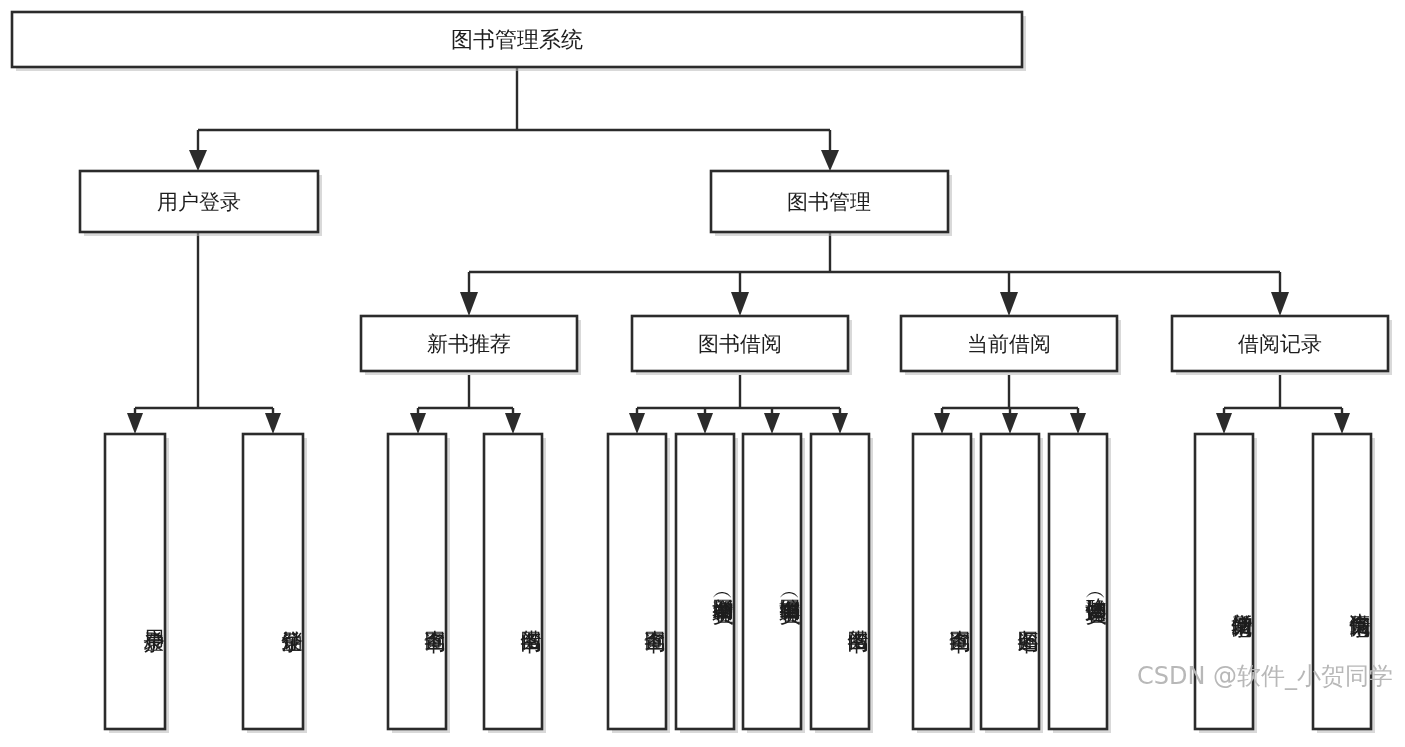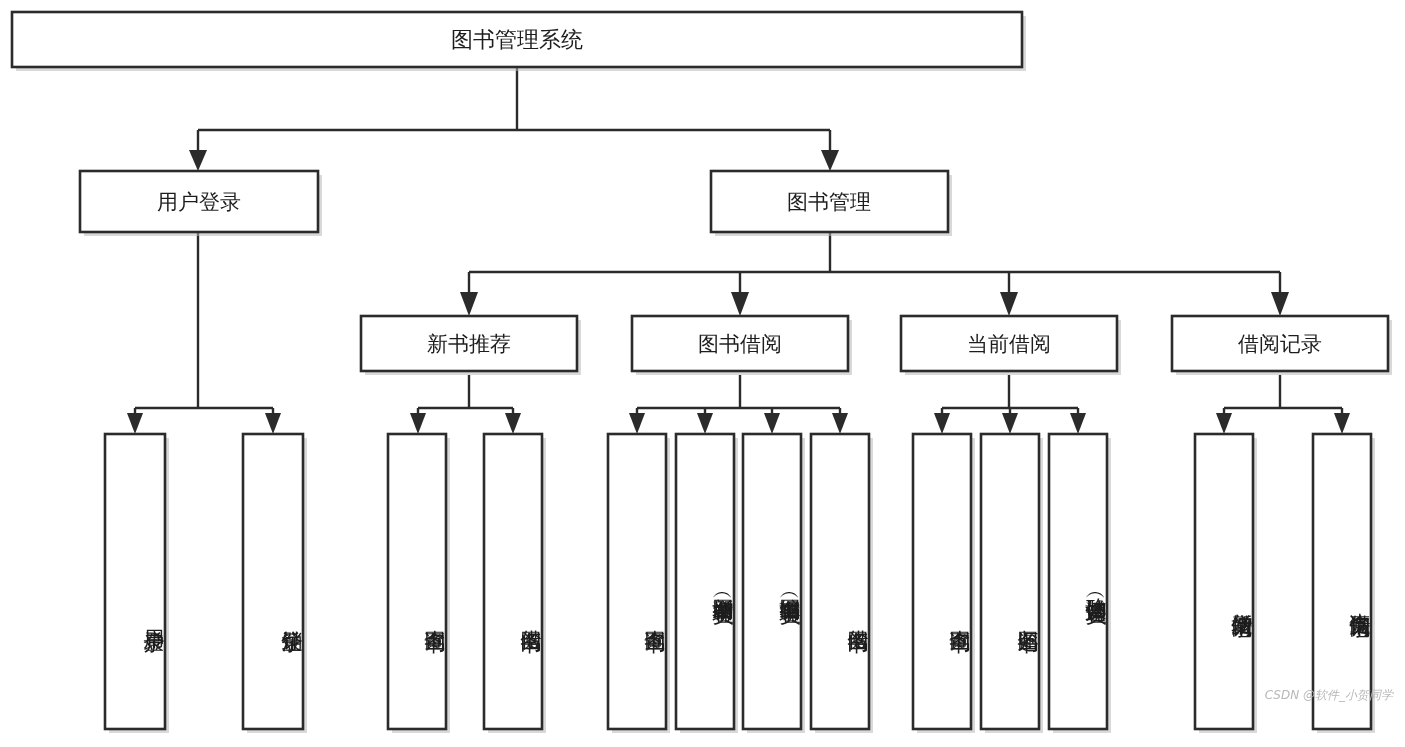--- a/index.html
+++ b/index.html
@@ -70,27 +70,26 @@
     letter-spacing: 1px;
     white-space: pre;
     pointer-events: none;
     display: flex;
     align-items: flex-start;
     justify-content: center;
   }
   .watermark {
     position: absolute;
     right: 12px;
-    bottom: 4px;
+    bottom: 16px;
     font-family: "DejaVu Sans", "Liberation Sans", sans-serif;
-    font-size: 12px;
+    font-size: 24px;
     color: #b8b8b8;
     white-space: pre;
     user-select: none;
-    font-style: italic;
   }
 </style>
 </head>
 <body>
 
 <div id="diagram-root">
 
   <svg class="diagram-canvas" viewBox="0 0 1405 747" xmlns="http://www.w3.org/2000/svg">
 
     <defs>

